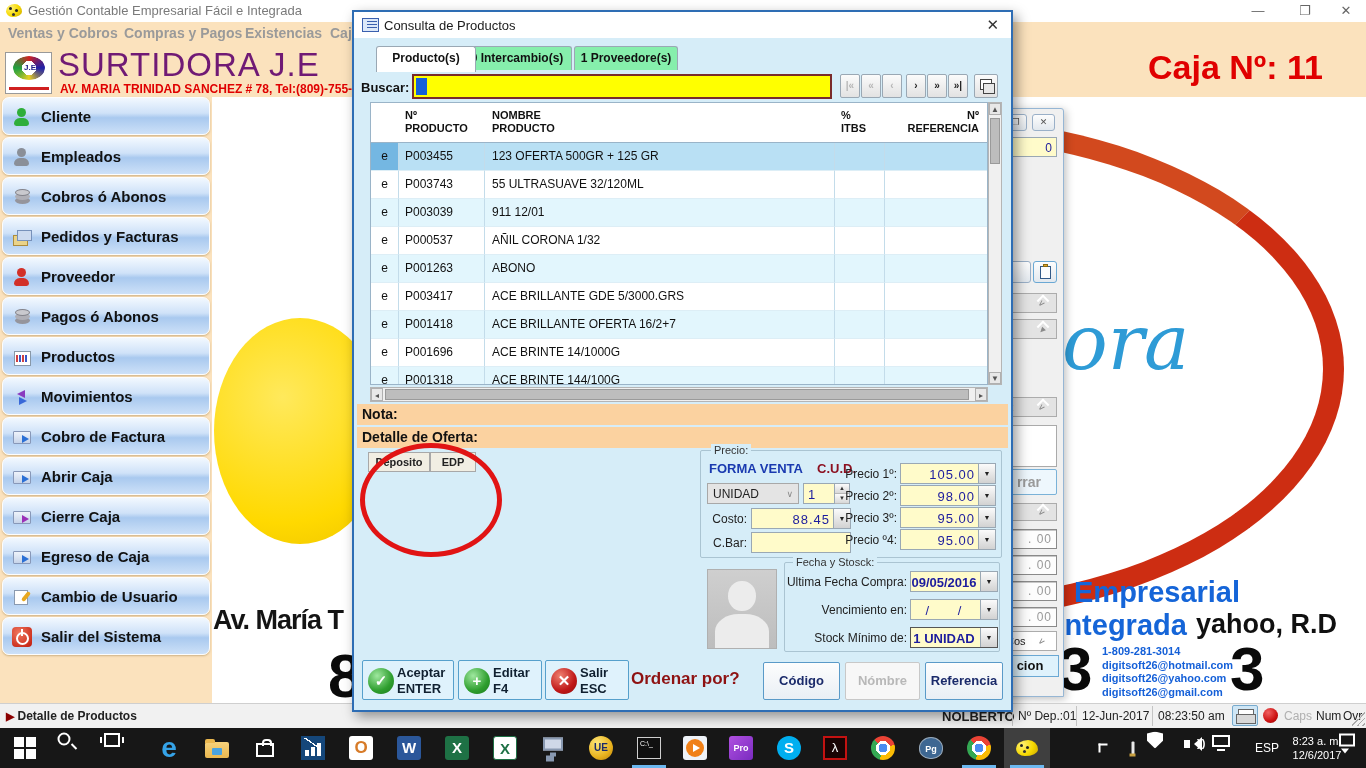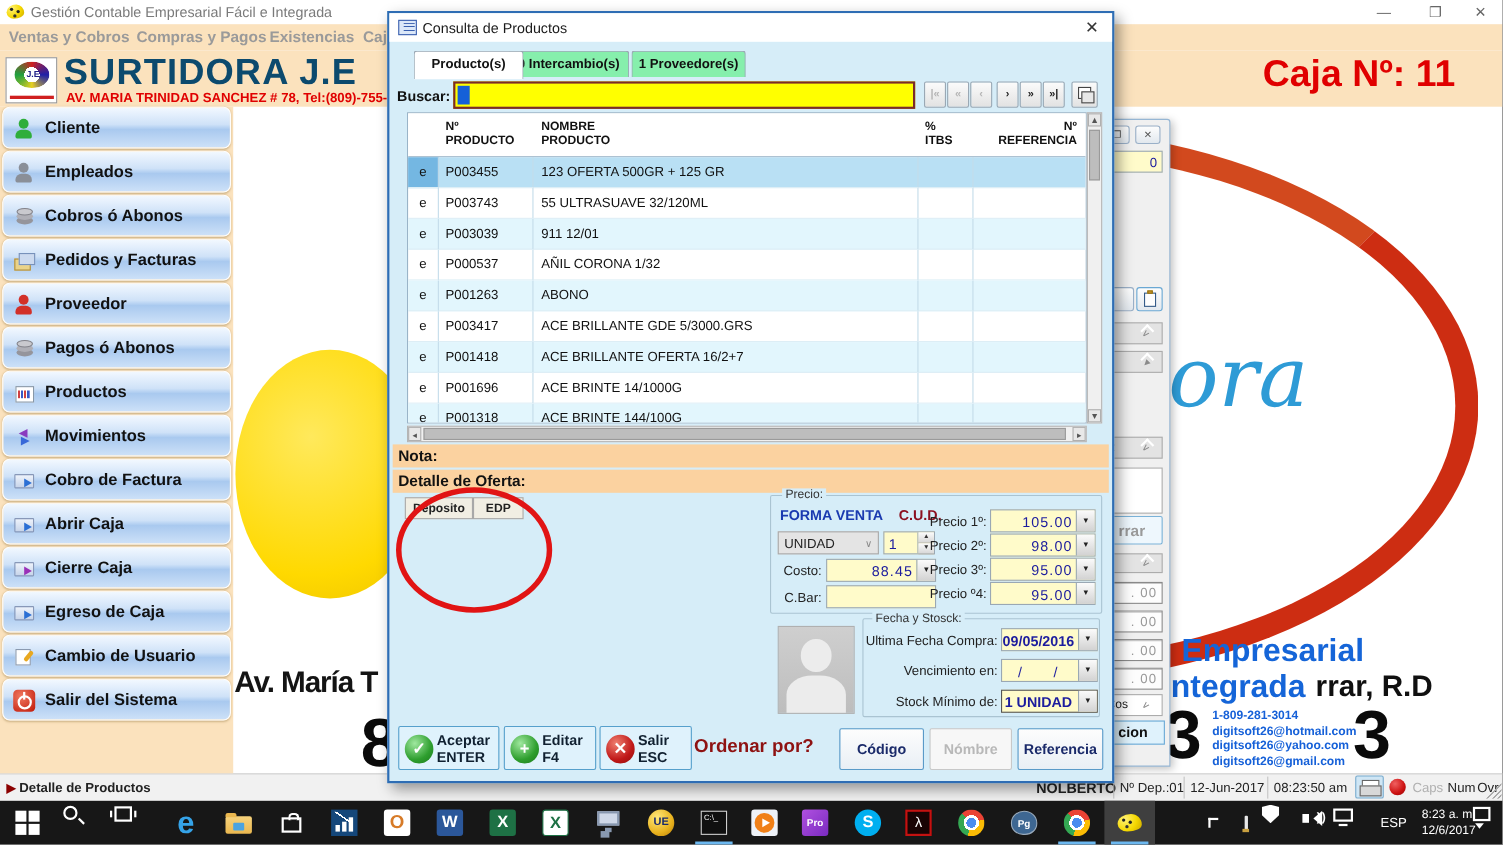--- a/index.html
+++ b/index.html
@@ -9,21 +9,21 @@
   .abs{position:absolute;}
   .b{font-weight:bold;}
 
   
   .titlebar{left:0;top:0;width:1366px;height:22px;background:#fff;z-index:4;}
   .titlebar .apptitle{position:absolute;left:28px;top:3px;font-size:13px;color:#7a7a7a;}
   .wctl{position:absolute;top:0;width:40px;height:22px;text-align:center;line-height:22px;color:#666;font-size:13px;}
   .menubar{left:0;top:22px;width:1366px;height:24px;background:#fbe2bd;z-index:4;}
   .menuitem{position:absolute;top:3px;font-size:14px;font-weight:bold;color:#9a9a9a;}
   .header{left:0;top:46px;width:1366px;height:51px;background:#fbe2bd;z-index:4;}
-  .company{position:absolute;left:58px;top:0px;font-size:33px;font-weight:bold;color:#0c4a6e;letter-spacing:1px;}
+  .company{position:absolute;left:58px;top:0px;font-size:33px;font-weight:normal;color:#701a75;letter-spacing:1px;}
   .address{position:absolute;left:60px;top:36px;font-size:12px;font-weight:bold;color:#e00000;}
   .caja{position:absolute;left:1148px;top:2px;font-size:34px;font-weight:bold;color:#e00000;}
   .logobox{position:absolute;left:5px;top:6px;width:47px;height:42px;background:#fff;border:1px solid #999;}
   .logoswirl{position:absolute;left:7px;top:3px;width:32px;height:24px;border-radius:50%;
      background:conic-gradient(#d02020,#2020a8,#e8d020,#20a040,#d02020);
      -webkit-mask:radial-gradient(circle,transparent 0 7px,#000 7px);mask:radial-gradient(circle,transparent 0 7px,#000 7px);}
   .logoje{position:absolute;left:18px;top:10px;font-size:8px;font-weight:bold;color:#202088;}
   .logoline{position:absolute;left:3px;bottom:3px;width:40px;height:3px;background:#d02020;}
   .bug{background:radial-gradient(circle at 30% 30%,#fff176,#f5d800 55%,#c8a400);border-radius:55% 45% 60% 40%/55% 60% 40% 45%;}
   .bug::before{content:"";position:absolute;left:20%;top:25%;width:3px;height:3px;border-radius:50%;background:#222;
@@ -240,21 +240,21 @@
 
 <div class="screen">
 
   <div class="abs wm yellowblob"></div>
   <div class="abs wm redarc"></div>
   <div class="abs wm ora">ora</div>
   <div class="abs wm avmaria">Av. María T</div>
   <div class="abs wm bigdigit" style="left:328px;top:645px;">8</div>
   <div class="abs wm bigdigit" style="left:1058px;top:638px;">3</div>
   <div class="abs wm bigdigit" style="left:1230px;top:638px;">3</div>
-  <div class="abs wm anza">rrar, R.D</div>
+  <div class="abs wm anza">yahoo, R.D</div>
   <div class="abs wm empresarial">Empresarial</div>
   <div class="abs wm integrada">Fácil e Integrada</div>
   <div class="abs contact">
     <div>1-809-281-3014</div>
     <div>digitsoft26@hotmail.com</div>
     <div>digitsoft26@yahoo.com</div>
     <div>digitsoft26@gmail.com</div>
   </div>
 
   <div class="abs bgwin">

